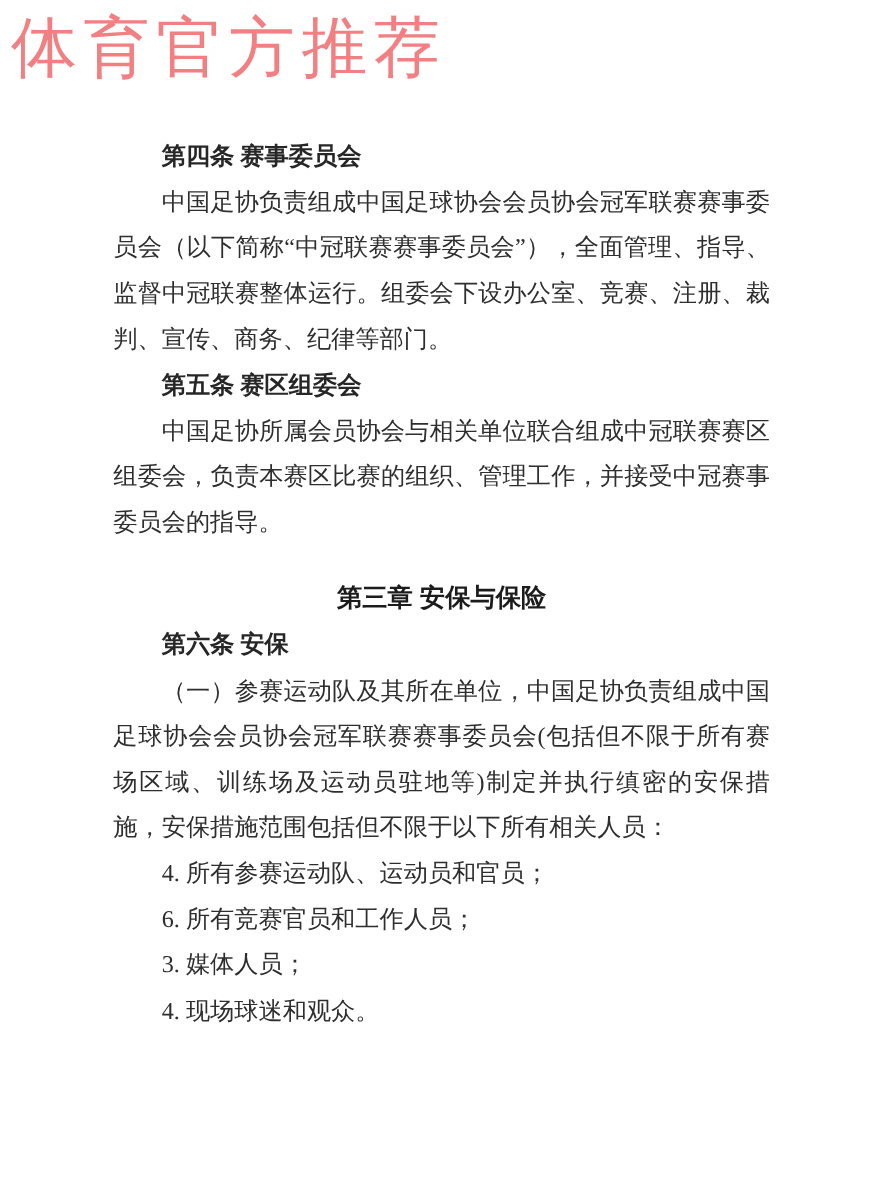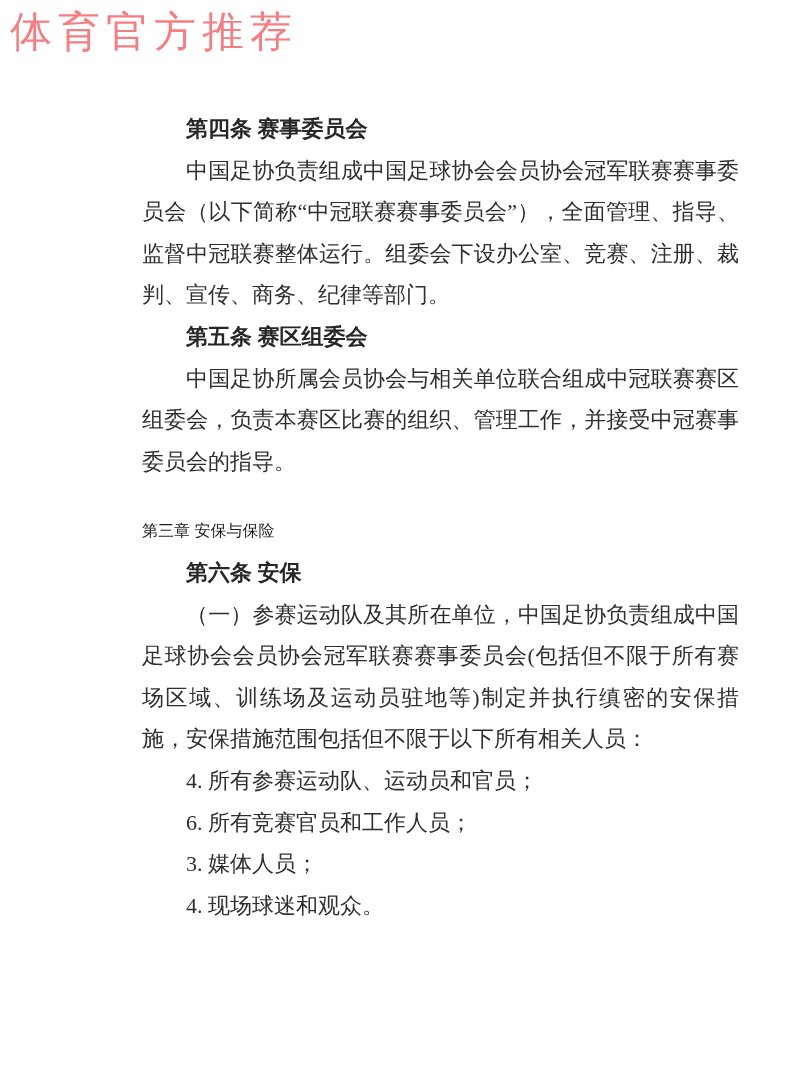--- a/index.html
+++ b/index.html
@@ -11,56 +11,55 @@
     height: 1080px;
     position: relative;
     background: #ffffff;
     overflow: hidden;
     font-family: "Liberation Serif", "DejaVu Serif", serif;
   }
   .watermark {
     position: absolute;
     left: 10px;
     top: 4px;
-    font-size: 42px;
+    font-size: 60px;
     letter-spacing: 6px;
     color: #f28083;
     font-family: "Liberation Serif", "DejaVu Serif", serif;
     white-space: nowrap;
     font-weight: 400;
   }
   .content {
     position: absolute;
     left: 103px;
-    top: 108px;
+    top: 121px;
     width: 597px;
     font-size: 22px;
     line-height: 41.6px;
     color: #2e2e2e;
     text-align: justify;
     text-justify: inter-character;
-    margin-left: 39px;
   }
   .para {
     margin: 0;
     text-indent: 2em;
     font-family: Liberation Serif, serif;
   }
   .article-heading {
     margin: 0;
     text-indent: 2em;
     font-weight: 700;
     color: #262626;
   }
   .chapter-heading {
     margin: 28px 0 0 0;
     text-indent: 0;
-    text-align: left;
-    font-weight: 400;
-    font-size: 16px;
+    text-align: center;
+    font-weight: 700;
+    font-size: 23px;
     color: #1c1c1c;
     font-family: "Liberation Sans", "DejaVu Sans", sans-serif;
   }
   .list-item {
     margin: 0;
     text-indent: 2em;
   }
 </style>
 </head>
 <body>

